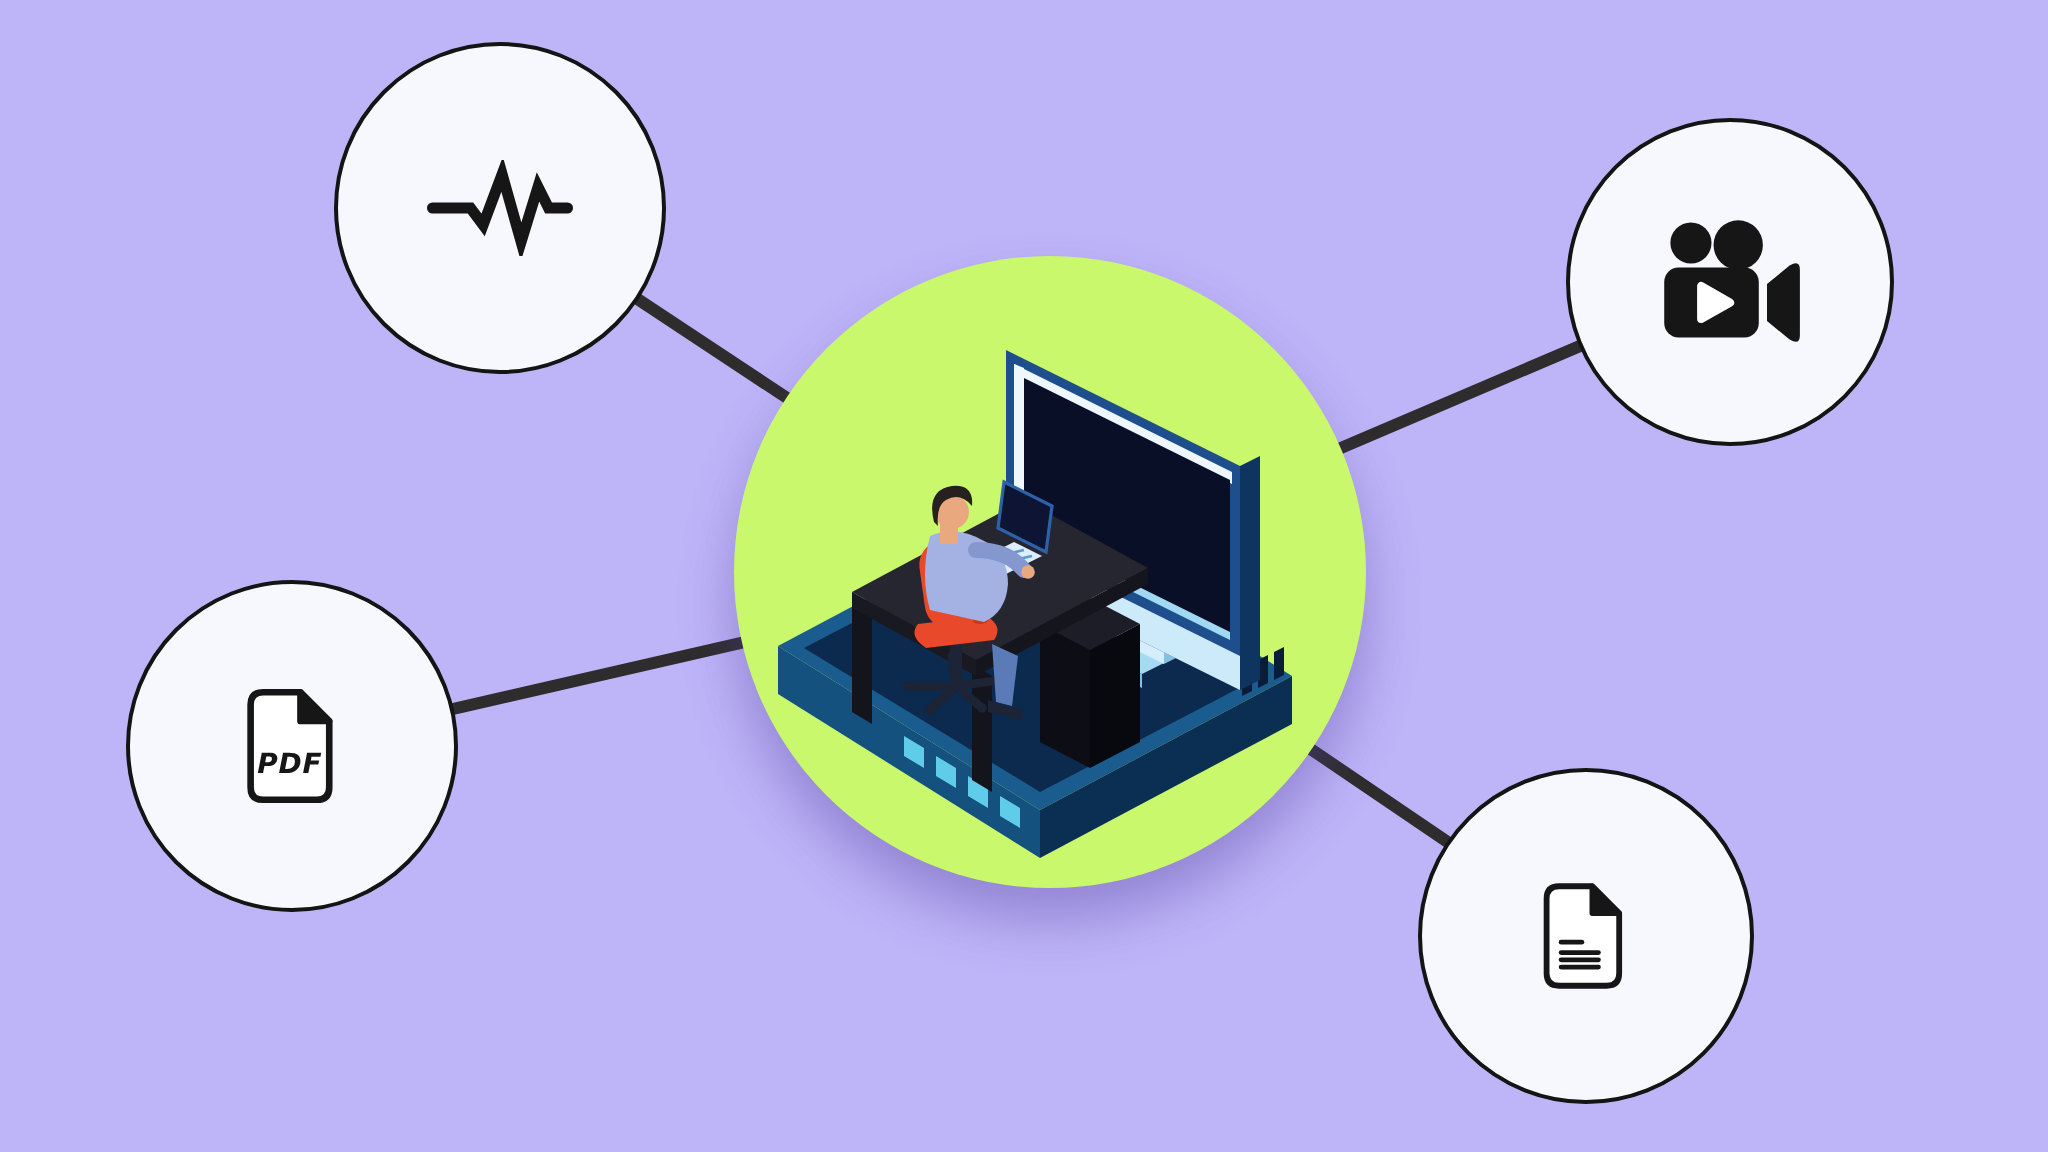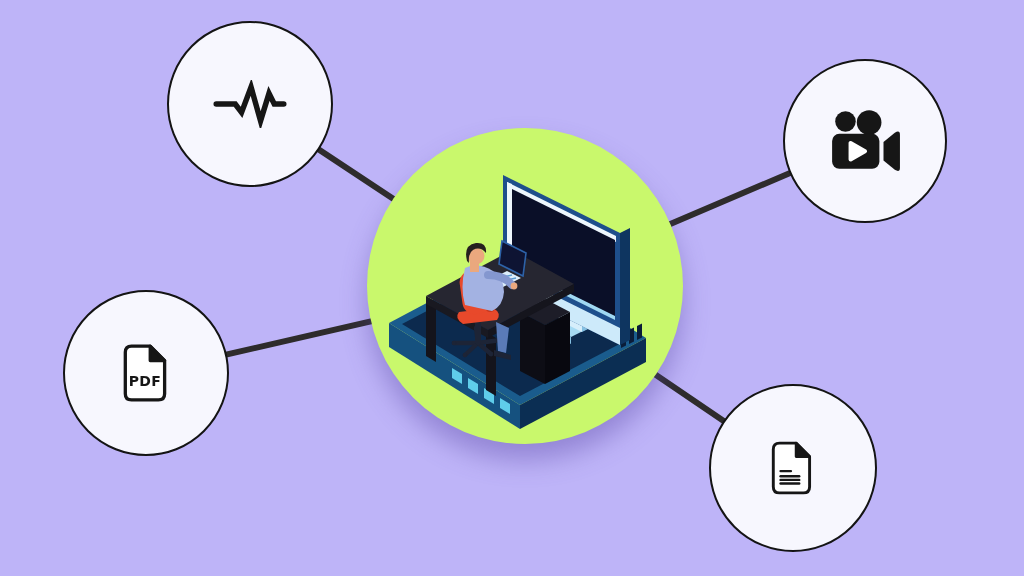--- a/index.html
+++ b/index.html
@@ -18,21 +18,21 @@
   html,body{margin:0;padding:0;background:#9f93e6;}
   .stage{
     position:relative;width:1024px;height:576px;overflow:hidden;
     background:var(--bg);font-family:"DejaVu Sans",sans-serif;
   }
   .connectors{position:absolute;left:0;top:0;width:1024px;height:576px;}
   .connectors line{stroke:var(--connector);stroke-width:6;stroke-linecap:round;}
   .node{
     position:absolute;border-radius:50%;box-sizing:border-box;
     background:var(--node-fill);border:2px solid var(--node-border);
-    display:flex;align-items:center;justify-content:center;
+    display:flex;align-items:center;justify-content:center;font-style:italic;
   }
   .node-audio{left:167px;top:21px;width:166px;height:166px;}
   .node-video{left:783px;top:59px;width:164px;height:164px;}
   .node-pdf{left:63px;top:290px;width:166px;height:166px;}
   .node-doc{left:709px;top:384px;width:168px;height:168px;}
   .hub{
     position:absolute;left:367px;top:128px;width:316px;height:316px;border-radius:50%;
     background:var(--hub-green);overflow:hidden;
     box-shadow:0 16px 26px rgba(88,68,164,0.42);
   }

